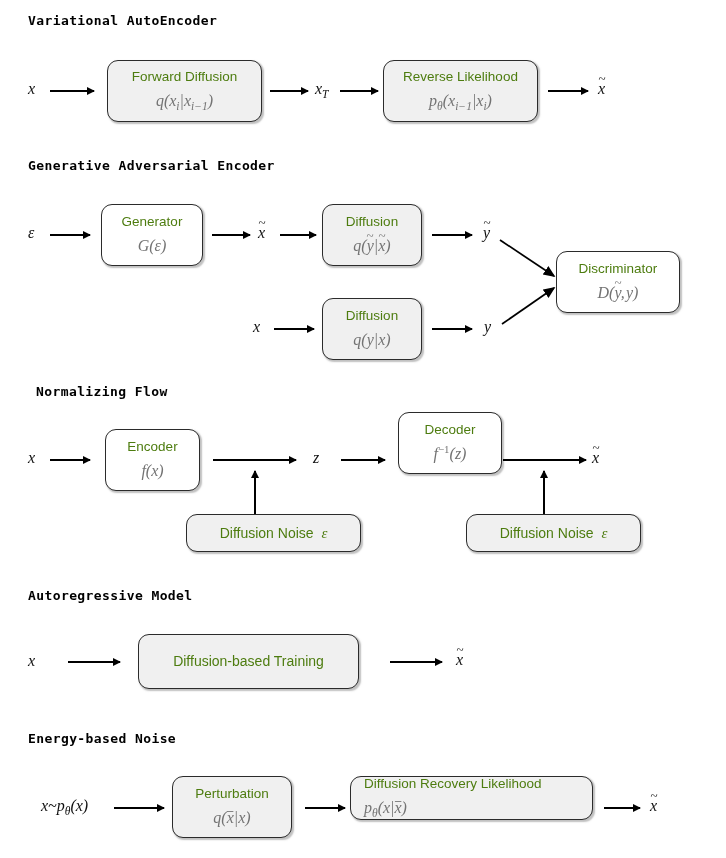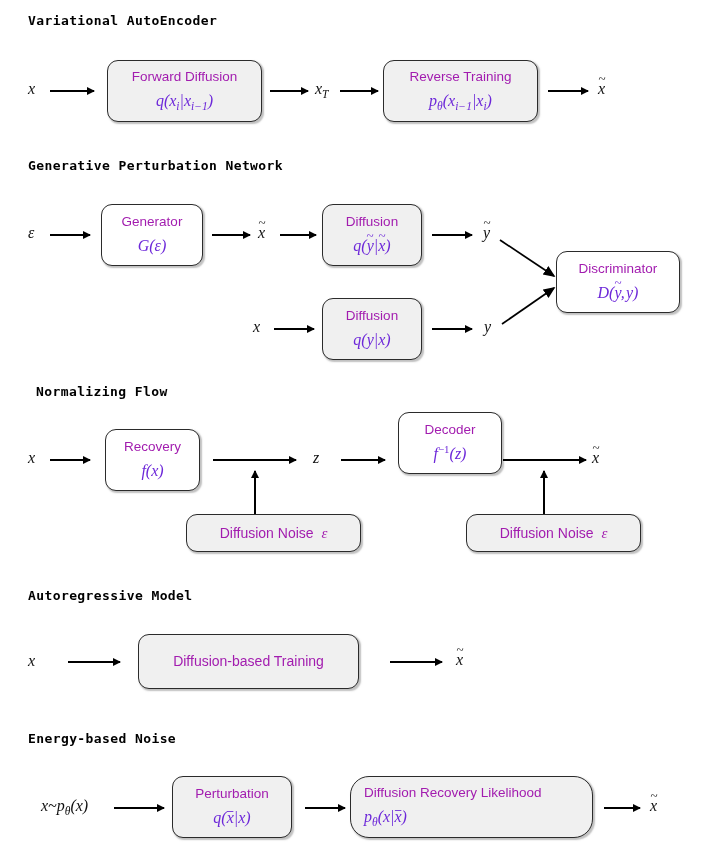--- a/index.html
+++ b/index.html
@@ -34,29 +34,29 @@
     display:flex;
     flex-direction:column;
     align-items:center;
     justify-content:center;
   }
   .box.white{background:#ffffff;}
   .box .title{
     font-family:"Liberation Sans",sans-serif;
     font-size:13.5px;
     line-height:1.1;
-    color:#a21caf;
+    color:#4d7c0f;
     white-space:nowrap;
   }
   .box .formula{
     font-family:"Liberation Serif",serif;
     font-style:italic;
     font-size:16px;
     line-height:1.1;
-    color:#6d28d9;
+    color:#737373;
     white-space:nowrap;
     margin-top:7px;
   }
   .box.leftform{align-items:flex-start;padding-left:13px;}
   .box.single .title{font-size:14px;}
 
   
   .mlabel{
     position:absolute;
     font-family:"Liberation Serif",serif;
@@ -131,29 +131,29 @@
     <div class="formula">q(x<sub>i</sub>|x<sub>i−1</sub>)</div>
   </div>
 
   <div class="arrow-h" style="left:270px;top:90px;width:38px;"></div>
 
   <div class="mlabel" style="left:315px;top:80px;">x<sub>T</sub></div>
 
   <div class="arrow-h" style="left:340px;top:90px;width:38px;"></div>
 
   <div class="box" style="left:383px;top:60px;width:155px;height:62px;">
-    <div class="title">Reverse Training</div>
+    <div class="title">Reverse Likelihood</div>
     <div class="formula">p<sub>θ</sub>(x<sub>i−1</sub>|x<sub>i</sub>)</div>
   </div>
 
   <div class="arrow-h" style="left:548px;top:90px;width:40px;"></div>
 
   <div class="mlabel" style="left:598px;top:80px;"><span class="ovt">x</span></div>
 
-  <div class="section-title" style="left:28px;top:158px;">Generative Perturbation Network</div>
+  <div class="section-title" style="left:28px;top:158px;">Generative Adversarial Encoder</div>
 
   <div class="mlabel" style="left:28px;top:224px;">ε</div>
 
   <div class="arrow-h" style="left:50px;top:234px;width:40px;"></div>
 
   <div class="box white" style="left:101px;top:204px;width:102px;height:62px;">
     <div class="title">Generator</div>
     <div class="formula">G(ε)</div>
   </div>
 
@@ -208,21 +208,21 @@
     <div class="formula">D(<span class="ovt">y</span>, y)</div>
   </div>
 
   <div class="section-title" style="left:28px;top:384px;padding-left:8px;">Normalizing Flow</div>
 
   <div class="mlabel" style="left:28px;top:449px;">x</div>
 
   <div class="arrow-h" style="left:50px;top:459px;width:40px;"></div>
 
   <div class="box white" style="left:105px;top:429px;width:95px;height:62px;">
-    <div class="title">Recovery</div>
+    <div class="title">Encoder</div>
     <div class="formula">f(x)</div>
   </div>
 
   <div class="arrow-h" style="left:213px;top:459px;width:83px;"></div>
 
   <div class="mlabel" style="left:313px;top:449px;">z</div>
 
   <div class="arrow-h" style="left:341px;top:459px;width:44px;"></div>
 
   <div class="box white" style="left:398px;top:412px;width:104px;height:62px;">
@@ -272,21 +272,21 @@
 
   <div class="arrow-h" style="left:114px;top:807px;width:50px;"></div>
 
   <div class="box" style="left:172px;top:776px;width:120px;height:62px;">
     <div class="title">Perturbation</div>
     <div class="formula">q(<span class="ovb">x</span>|x)</div>
   </div>
 
   <div class="arrow-h" style="left:305px;top:807px;width:40px;"></div>
 
-  <div class="box leftform" style="left:350px;top:776px;width:243px;height:62px;border-radius:19px;">
+  <div class="box leftform" style="left:350px;top:776px;width:243px;height:44px;">
     <div class="title">Diffusion Recovery Likelihood</div>
     <div class="formula">p<sub>θ</sub>(x|<span class="ovb">x</span>)</div>
   </div>
 
   <div class="arrow-h" style="left:604px;top:807px;width:36px;"></div>
 
   <div class="mlabel" style="left:650px;top:797px;"><span class="ovt">x</span></div>
 
 </div>
 

